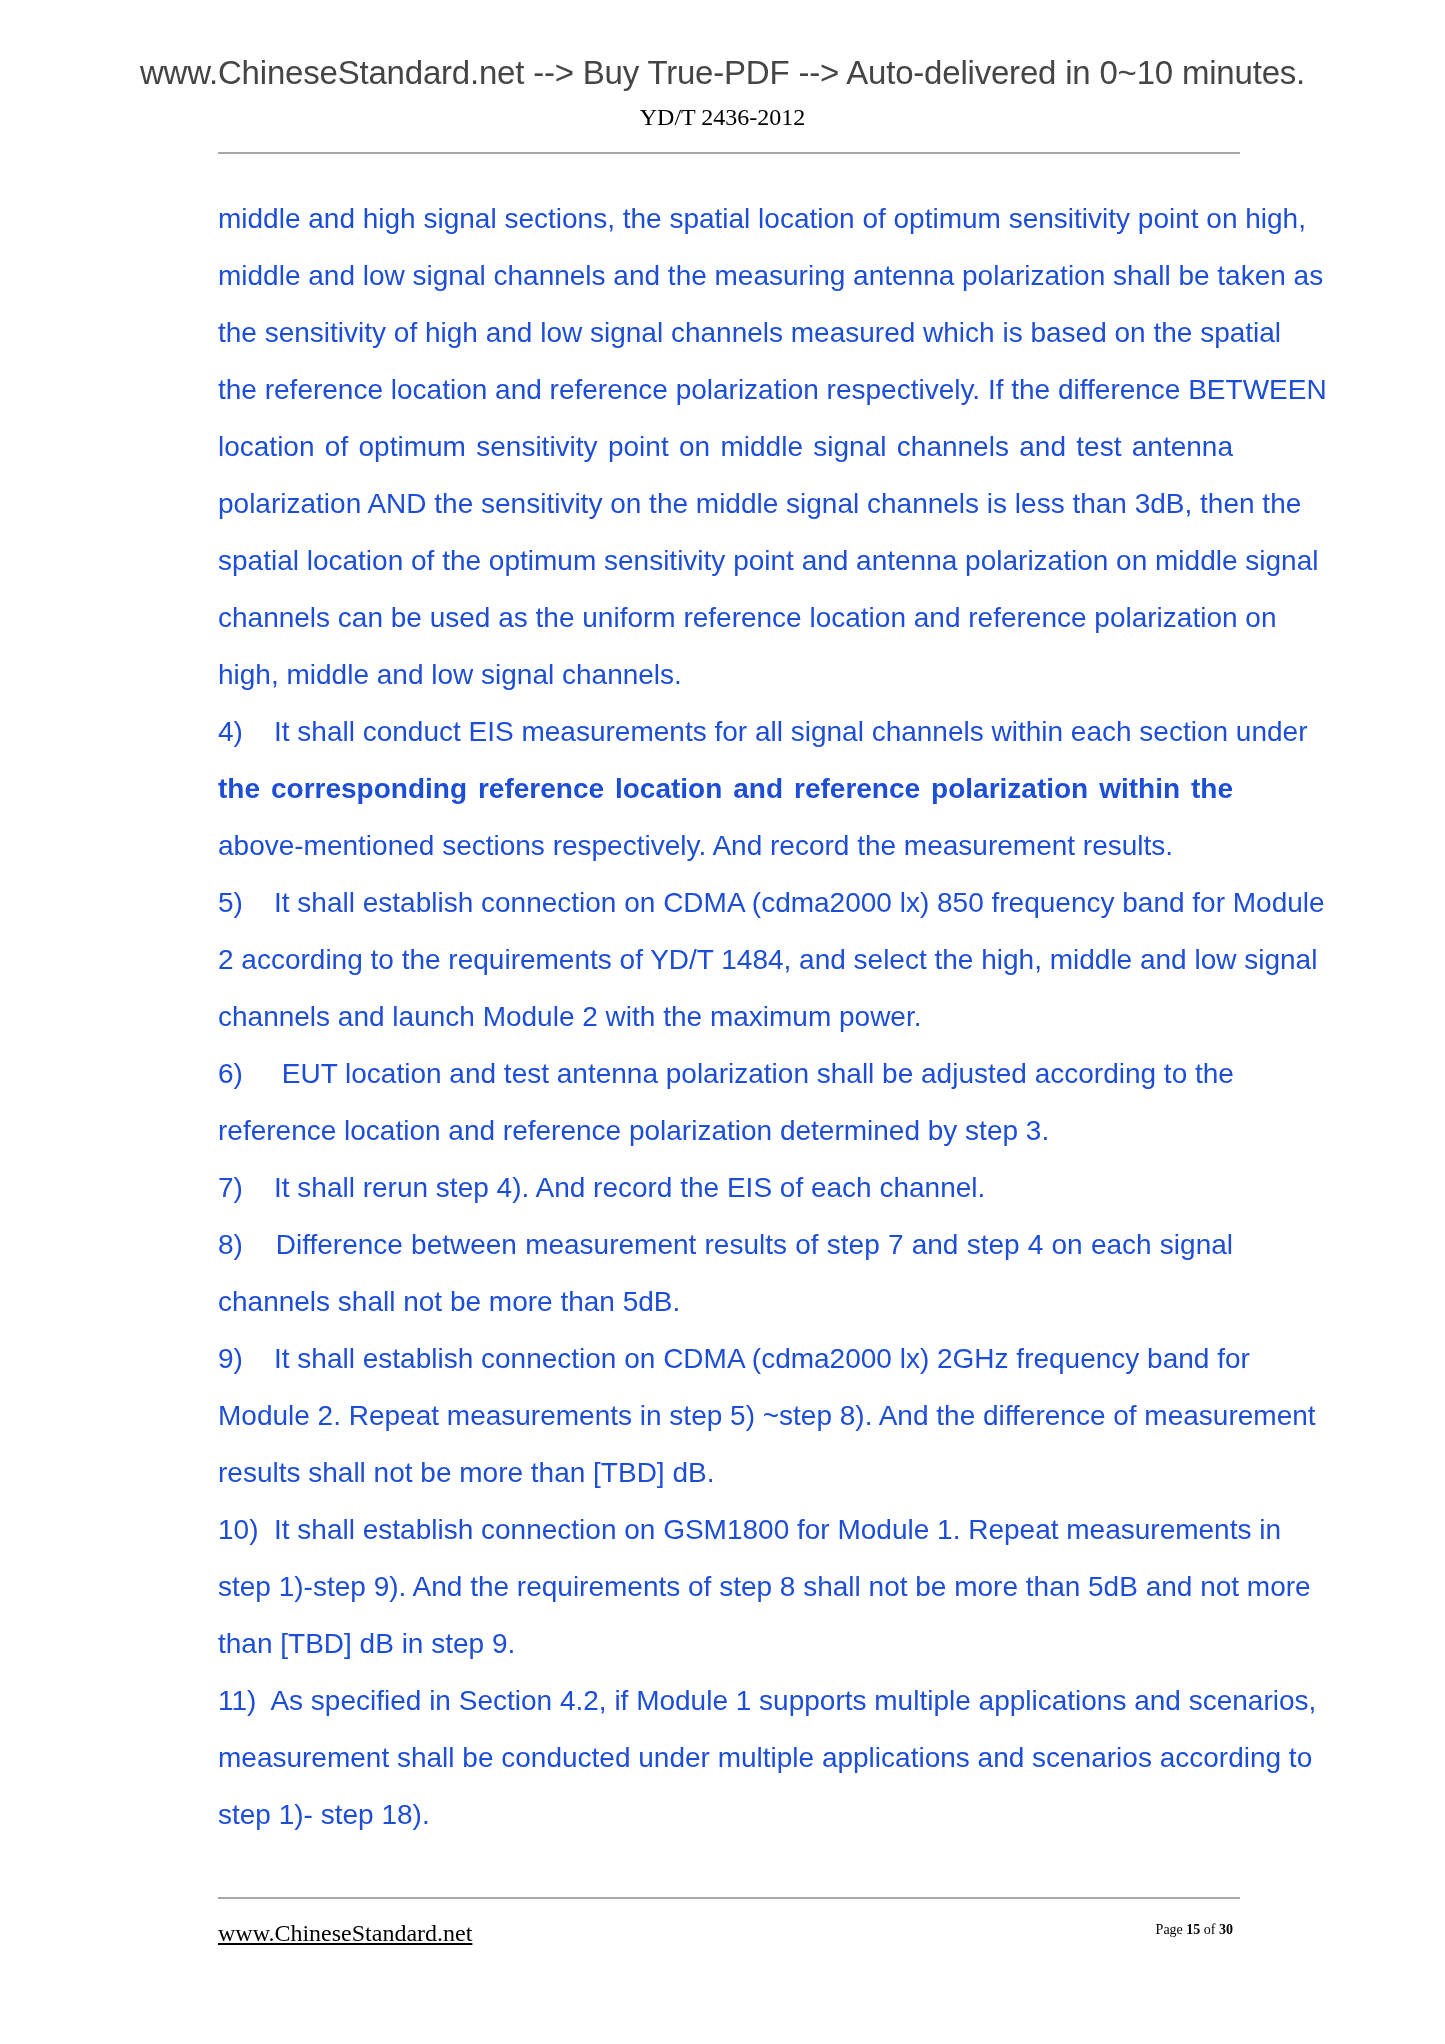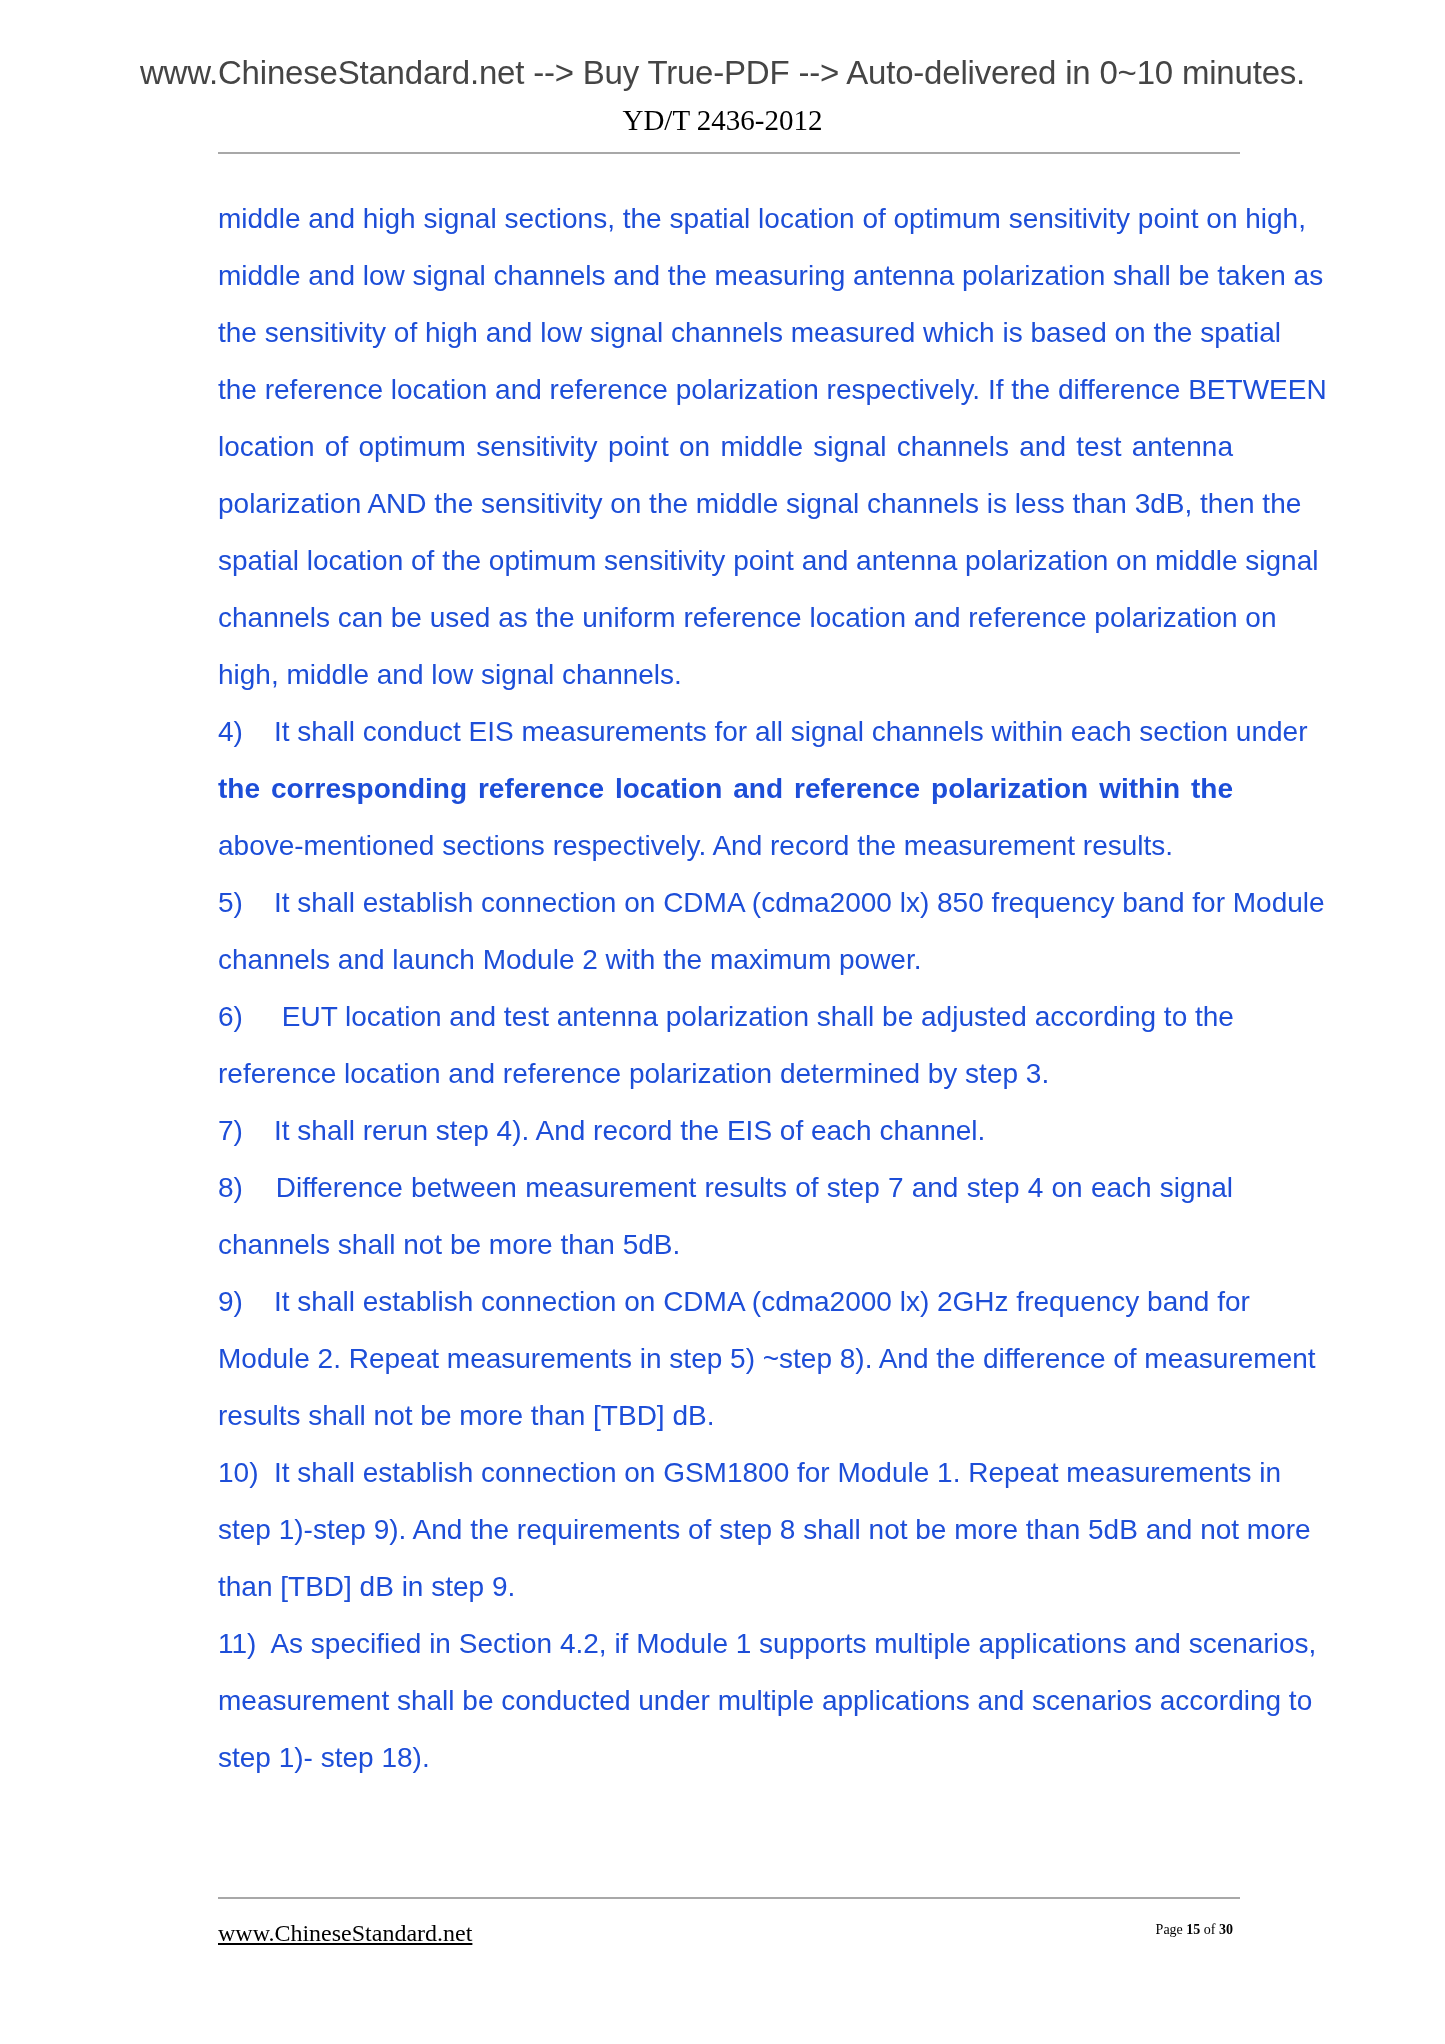--- a/index.html
+++ b/index.html
@@ -5,21 +5,21 @@
   * { margin: 0; padding: 0; box-sizing: border-box; }
   html, body { width: 1445px; height: 2044px; background: #ffffff; overflow: hidden; }
   body { position: relative; font-family: "Liberation Sans", sans-serif; color: #000; }
   .banner {
     position: absolute; left: 0; top: 54px; width: 1445px; text-align: center;
     font-family: "Liberation Sans", sans-serif; font-size: 33px; color: #454545;
     letter-spacing: -0.2px;
   }
   .doc-code {
     position: absolute; left: 0; top: 104px; width: 1445px; text-align: center;
-    font-family: "Liberation Serif", serif; font-size: 29px; color: #000;
+    font-family: "Liberation Serif", serif; font-size: 24px; color: #000;
   }
   .rule {
     position: absolute; left: 218px; width: 1022px; height: 2px; background: #a8a8a8;
   }
   .rule.top { top: 152px; }
   .rule.bottom { top: 1897px; }
   .body-text {
     position: absolute; left: 218px; top: 190px; width: 1015px;
     font-family: "Liberation Sans", sans-serif; font-size: 28px; line-height: 57px;
     color: #1d4ed8;
@@ -51,20 +51,21 @@
   <span class="line" style="white-space: pre;">the reference location and reference polarization respectively. If the difference BETWEEN</span>
   <span class="line" style="white-space: pre;">location of optimum sensitivity point on middle signal channels and test antenna</span>
   <span class="line" style="white-space: pre;">polarization AND the sensitivity on the middle signal channels is less than 3dB, then the</span>
   <span class="line" style="white-space: pre;">spatial location of the optimum sensitivity point and antenna polarization on middle signal</span>
   <span class="line" style="white-space: pre;">channels can be used as the uniform reference location and reference polarization on</span>
   <span class="line last" style="white-space: pre;">high, middle and low signal channels.</span>
   <span class="line" style="white-space: pre;">4)    It shall conduct EIS measurements for all signal channels within each section under</span>
   <span class="line" style="white-space: pre; font-weight: bold;">the corresponding reference location and reference polarization within the</span>
   <span class="line last" style="white-space: pre;">above-mentioned sections respectively. And record the measurement results.</span>
   <span class="line" style="white-space: pre;">5)    It shall establish connection on CDMA (cdma2000 lx) 850 frequency band for Module</span>
+  <span class="line" style="white-space: pre;">2 according to the requirements of YD/T 1484, and select the high, middle and low signal</span>
   <span class="line last" style="white-space: pre;">channels and launch Module 2 with the maximum power.</span>
   <span class="line" style="white-space: pre;">6)     EUT location and test antenna polarization shall be adjusted according to the</span>
   <span class="line last" style="white-space: pre;">reference location and reference polarization determined by step 3.</span>
   <span class="line last" style="white-space: pre;">7)    It shall rerun step 4). And record the EIS of each channel.</span>
   <span class="line" style="white-space: pre;">8)    Difference between measurement results of step 7 and step 4 on each signal</span>
   <span class="line last" style="white-space: pre;">channels shall not be more than 5dB.</span>
   <span class="line" style="white-space: pre;">9)    It shall establish connection on CDMA (cdma2000 lx) 2GHz frequency band for</span>
   <span class="line" style="white-space: pre;">Module 2. Repeat measurements in step 5) ~step 8). And the difference of measurement</span>
   <span class="line last" style="white-space: pre;">results shall not be more than [TBD] dB.</span>
   <span class="line" style="white-space: pre;">10)  It shall establish connection on GSM1800 for Module 1. Repeat measurements in</span>

